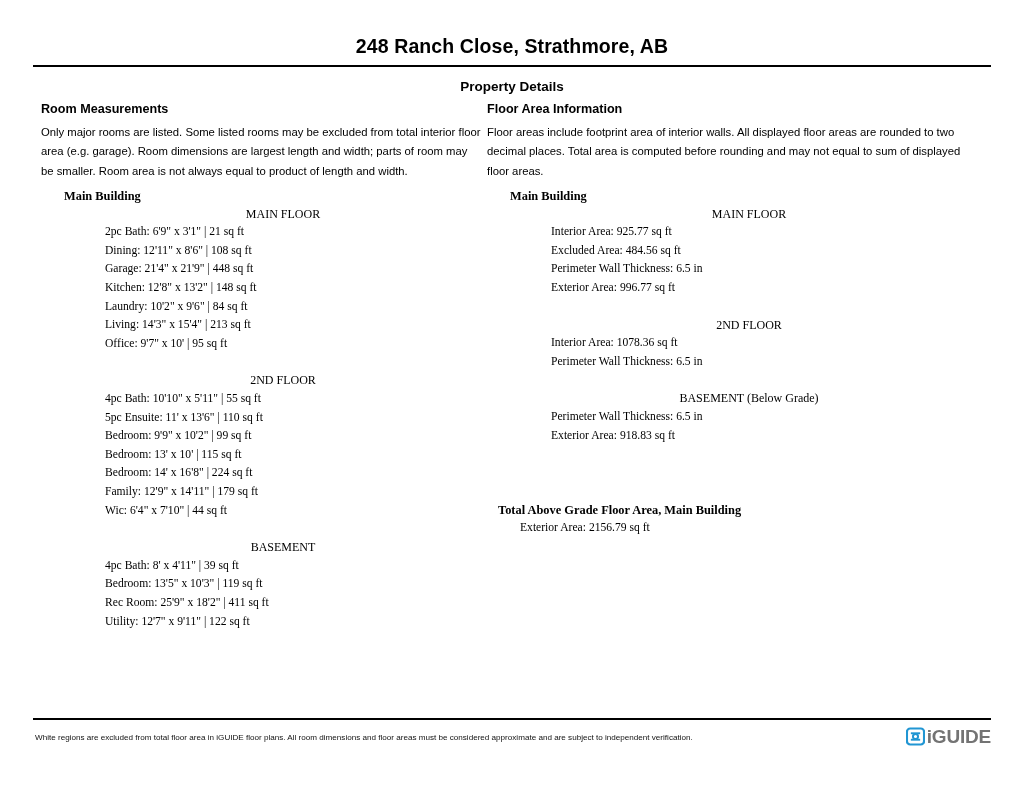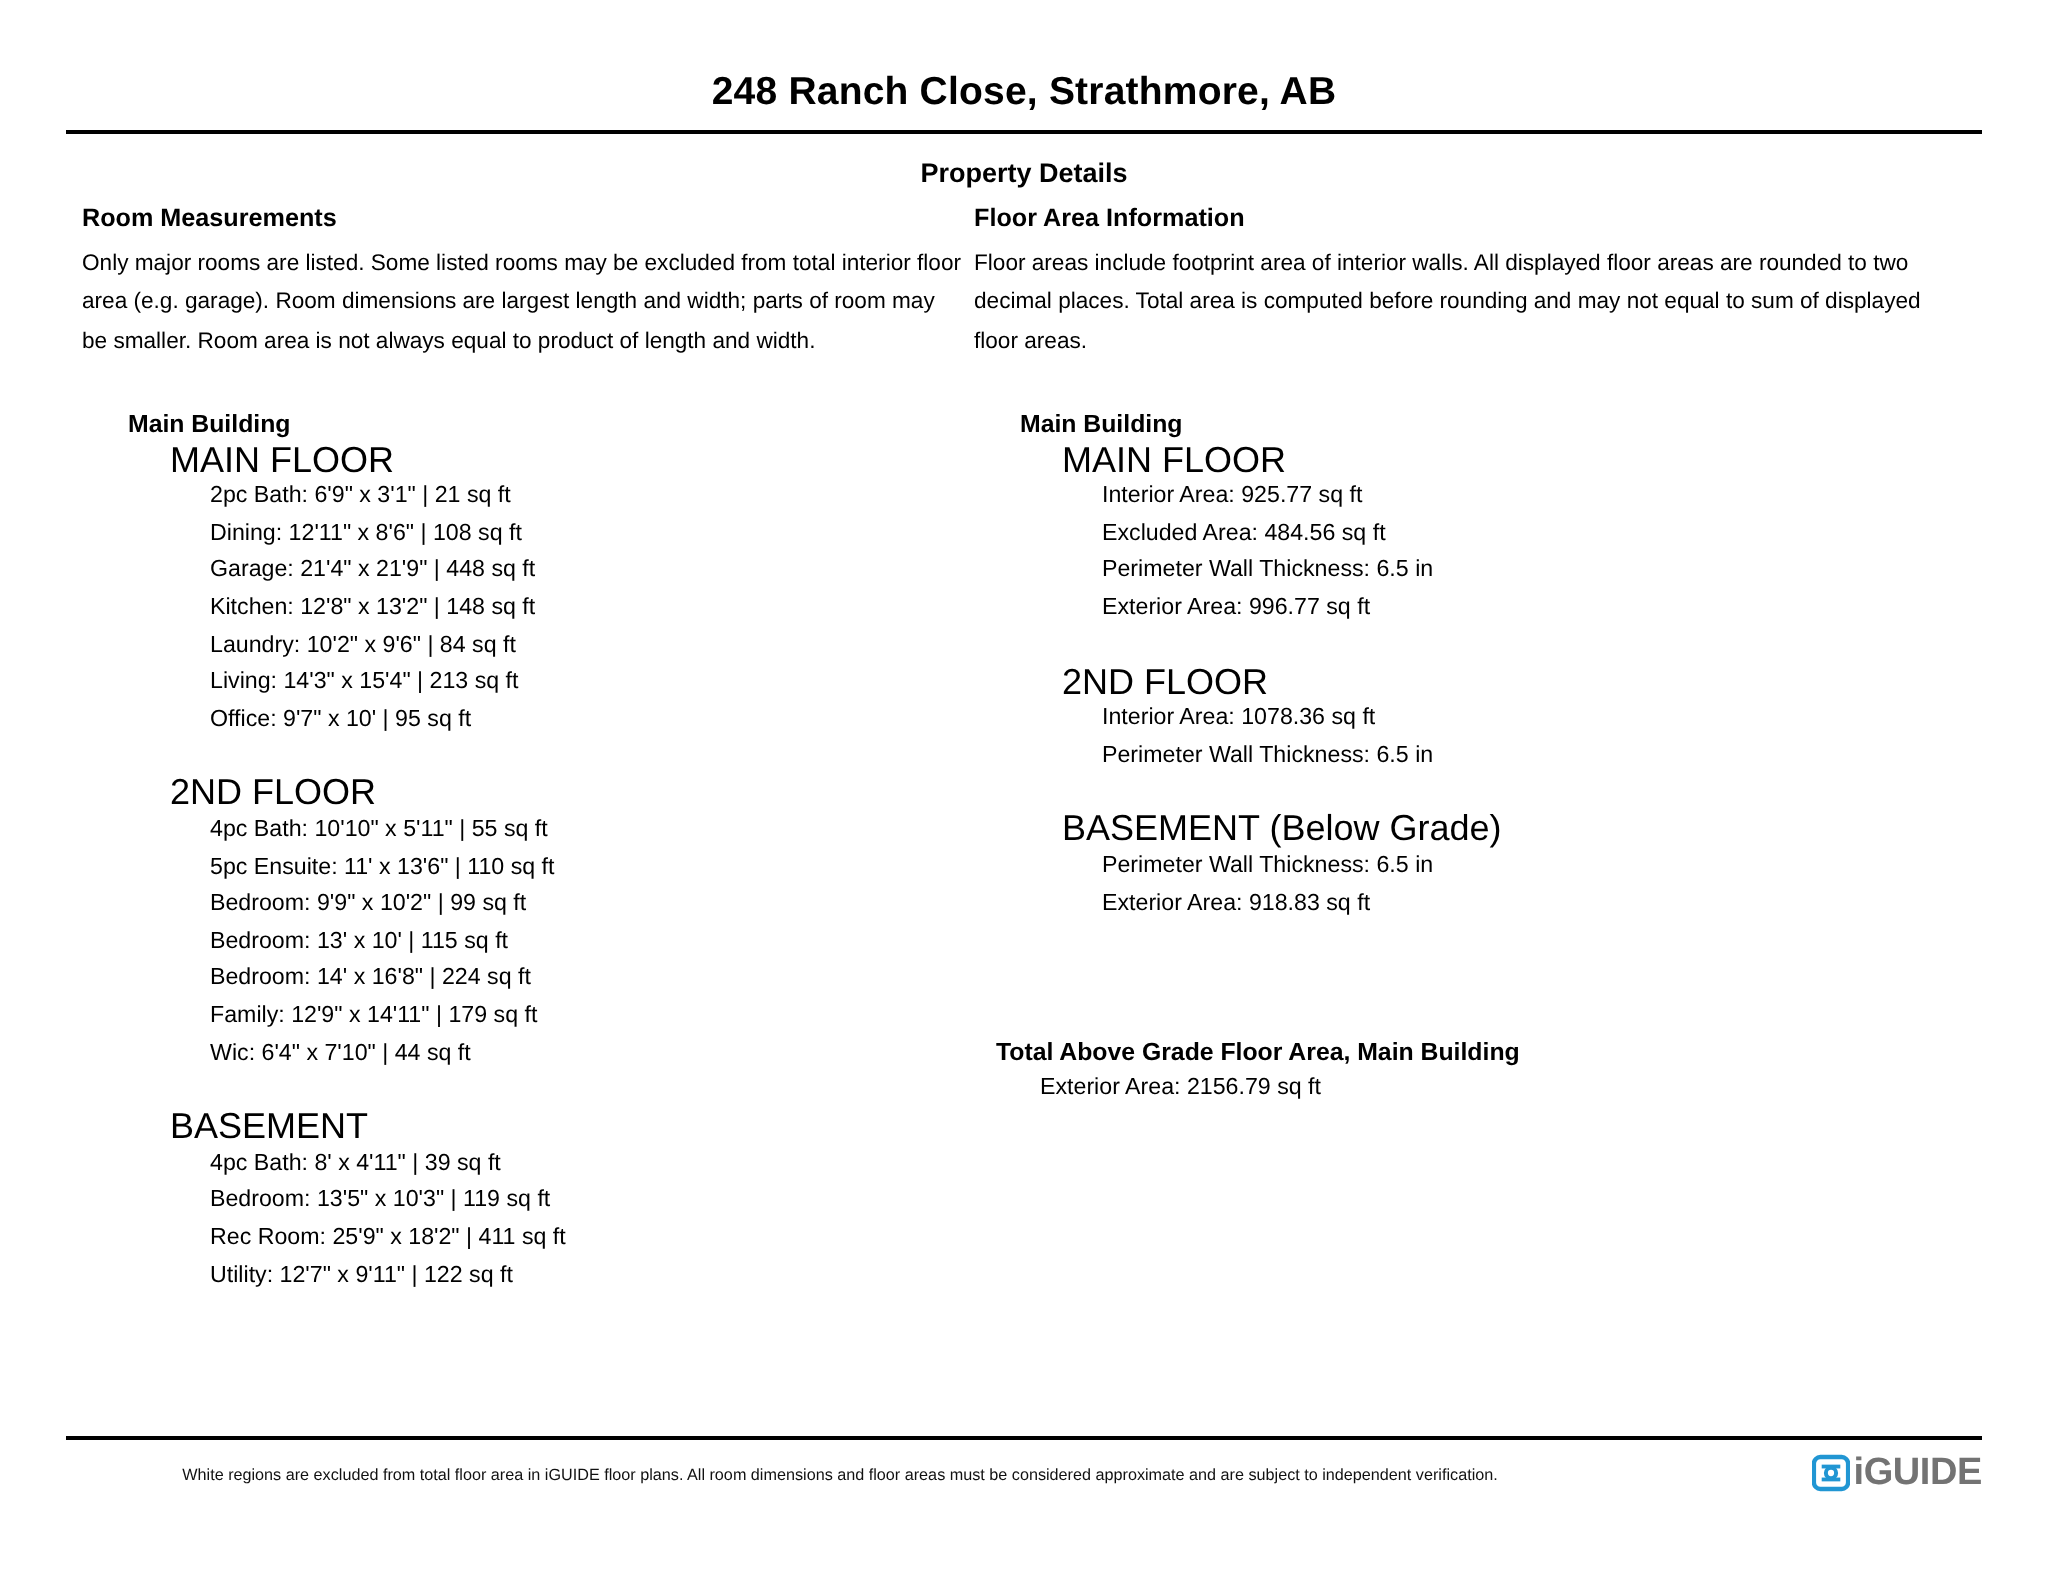--- a/index.html
+++ b/index.html
@@ -79,33 +79,35 @@
     line-height: 1.1;
   }
   .blurb {
     font-size: 11.3px;
     line-height: 19.6px;
     margin: 0;
   }
 
   
   .tree {
-    margin-top: 21px;
+    margin-top: 5px;
+    font-family: Liberation Serif, serif;
   }
   .lvl-building {
     font-size: 12.4px;
     font-weight: bold;
     margin-left: 23px;
     line-height: 18px;
   }
   .lvl-floor {
-    font-size: 18px;
+    font-size: 12px;
     margin-left: 44px;
     line-height: 18.6px;
     white-space: nowrap;
+    text-align: center;
   }
   .lvl-item {
     font-size: 11.6px;
     margin-left: 64px;
     line-height: 18.6px;
     white-space: nowrap;
   }
   .floor-group {
     margin-bottom: 0;
   }
@@ -132,27 +134,26 @@
     position: absolute;
     left: 33px;
     top: 718px;
     width: 958px;
     border: 0;
     border-top: 2.2px solid #000;
     margin: 0;
   }
   .footer-note {
     position: absolute;
-    left: 25px;
+    left: 35px;
     top: 733px;
     width: 790px;
     font-size: 8.1px;
     line-height: 1.3;
     color: #111;
-    text-align: center;
   }
   .logo {
     position: absolute;
     right: 33px;
     top: 727px;
     display: flex;
     align-items: center;
     gap: 2px;
   }
   .logo-mark {

